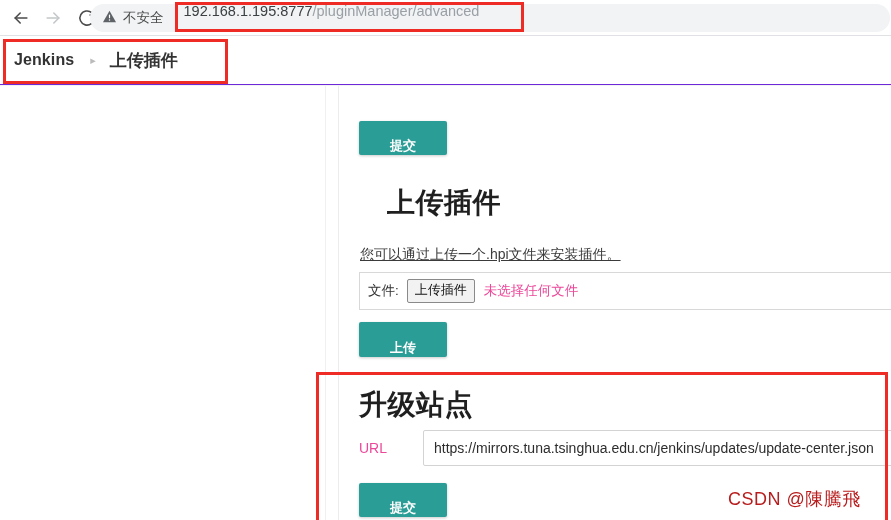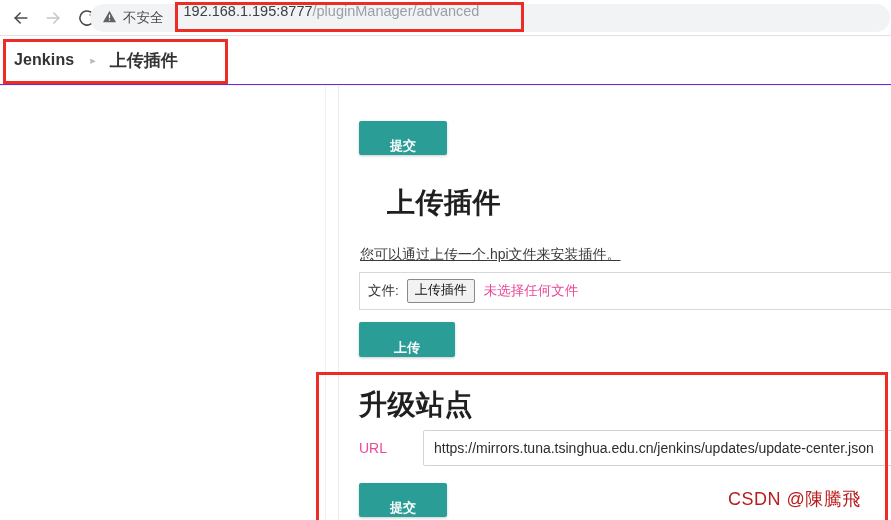--- a/index.html
+++ b/index.html
@@ -112,21 +112,21 @@
     padding: 8px;
     text-align: center;
     box-shadow: 0 1px 3px rgba(0,0,0,.20);
     cursor: pointer;
   }
   .btn-submit-top {
     position: absolute; left: 359px; top: 121px; width: 88px; height: 34px;
     line-height: 34px;
   }
   .btn-upload {
-    position: absolute; left: 359px; top: 322px; width: 96px; height: 35px;
+    position: absolute; left: 359px; top: 322px; width: 88px; height: 35px;
     line-height: 35px;
   }
   .btn-submit-bottom {
     position: absolute; left: 359px; top: 483px; width: 88px; height: 34px;
     line-height: 34px;
   }
 
   .h2-title {
     position: absolute;
     font-size: 28px; font-weight: bold; color: #1f1f1f;

